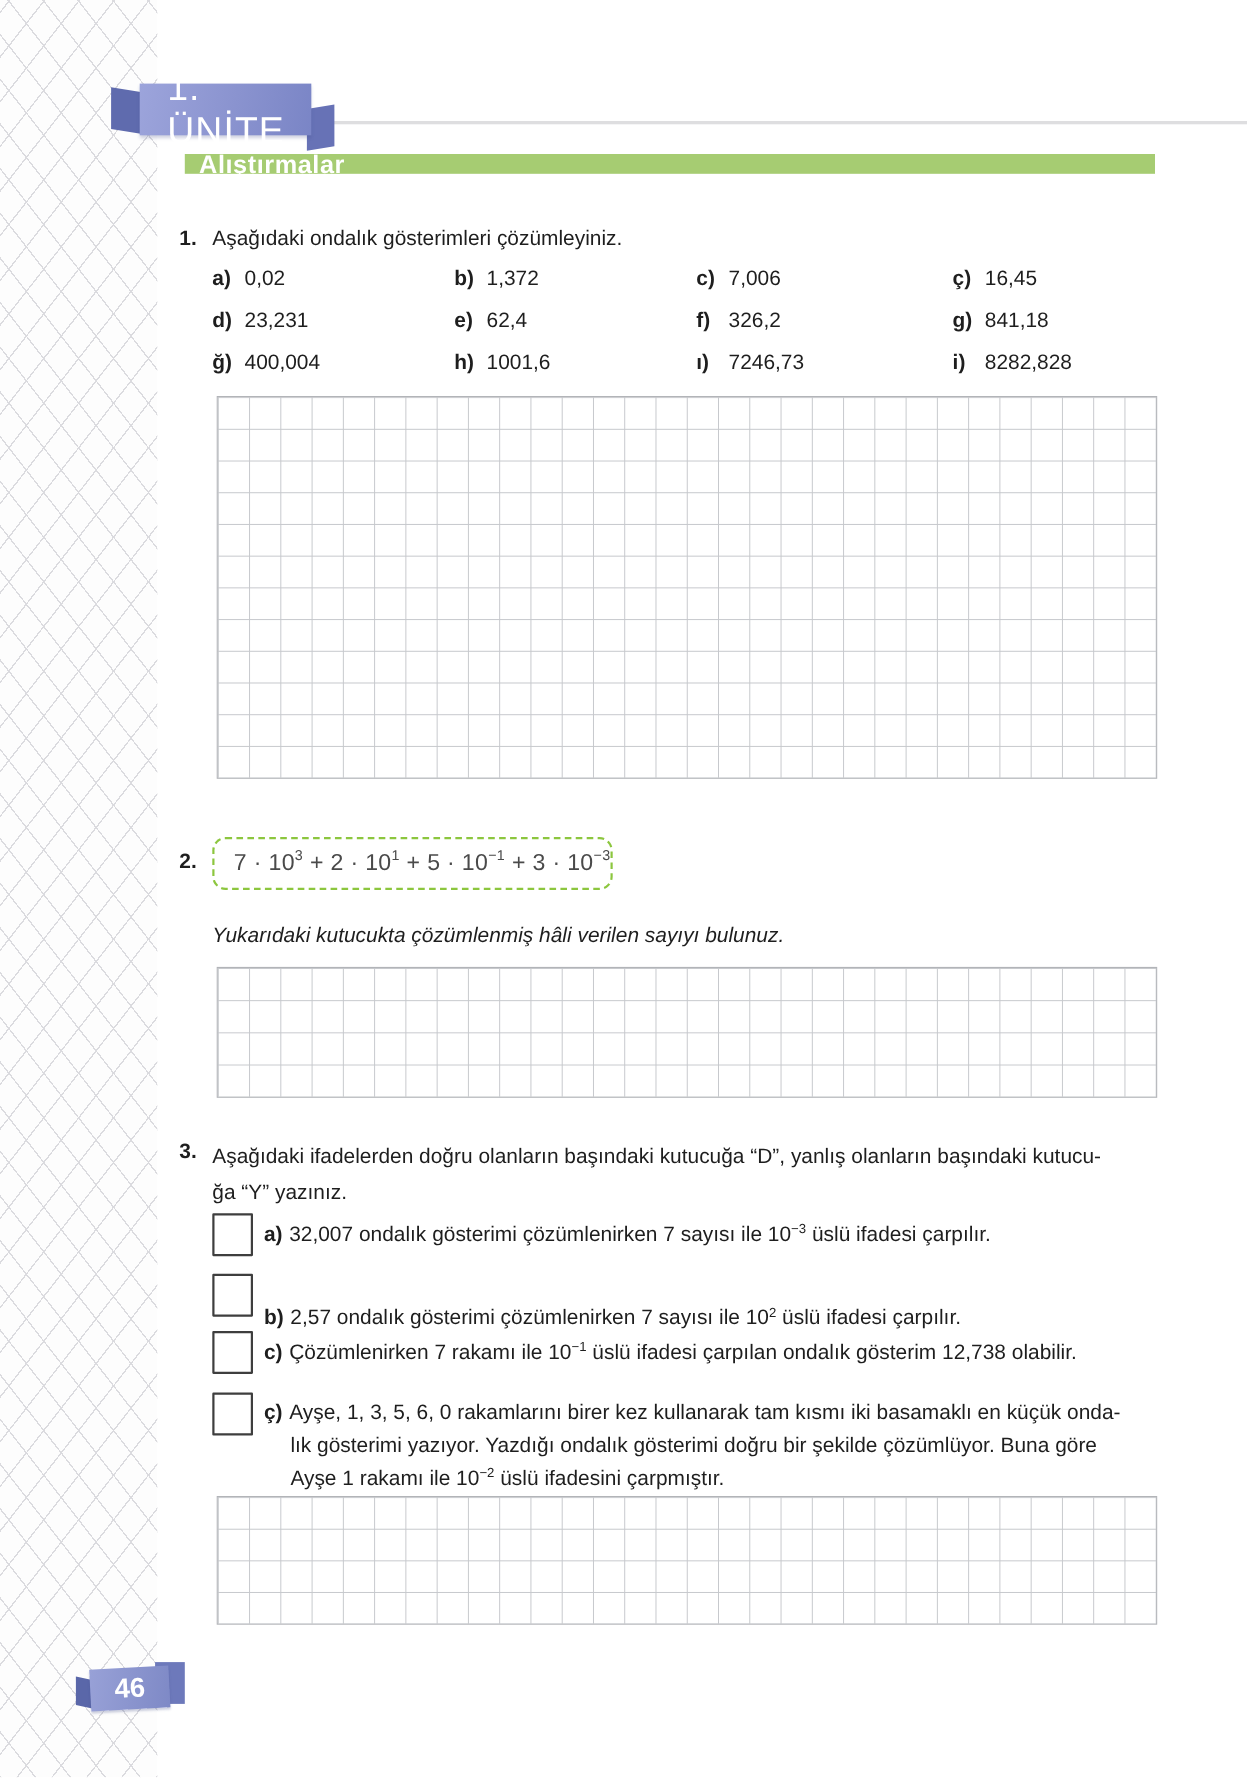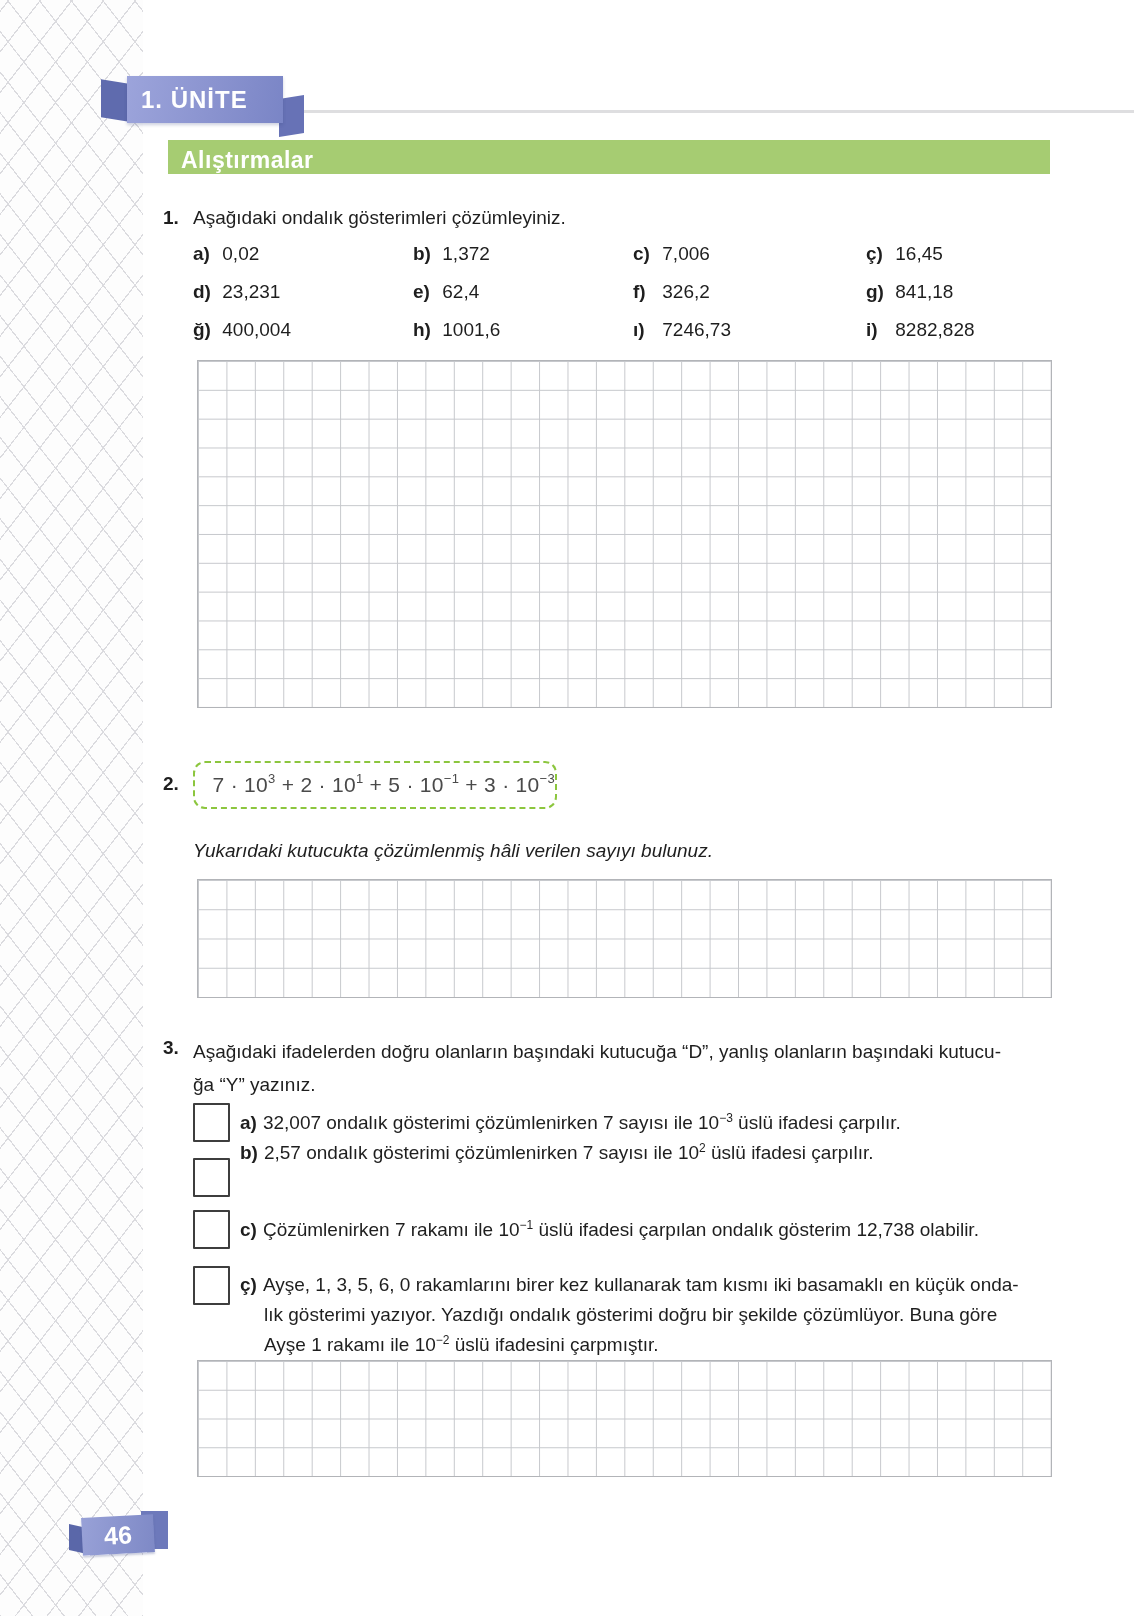--- a/index.html
+++ b/index.html
@@ -18,24 +18,24 @@
   
   .unit-ribbon{position:absolute;left:0;top:0;z-index:3;}
   .unit-fold-left{position:absolute;left:101px;top:82px;width:34px;height:38px;background:#5f6bae;transform:skewY(9deg);}
   .unit-fold-right{position:absolute;left:279px;top:97px;width:25px;height:38px;background:#6772b6;transform:skewY(-9deg);}
   .unit-body{
     position:absolute;left:127px;top:76px;width:156px;height:47px;
     background:linear-gradient(100deg,#9ca4db 0%,#8a93cf 55%,#7a85c6 100%);
     box-shadow:0 2px 3px rgba(60,70,130,.25);
     display:flex;align-items:center;
   }
-  .unit-body span{color:#ffffff;font-size:24px;font-weight:bold;letter-spacing:1px;padding-left:14px;}
+  .unit-body span{color:#ffffff;font-size:34px;font-weight:normal;letter-spacing:1px;padding-left:25px;}
   .header-rule{position:absolute;left:295px;top:110px;width:839px;height:3px;background:#dedee0;z-index:1;}
   
-  .banner{position:absolute;left:168px;top:140px;width:882px;height:34px;background:#a6cc72;z-index:1;display:flex;align-items:flex-end;}
+  .banner{position:absolute;left:168px;top:140px;width:882px;height:18px;background:#a6cc72;z-index:1;display:flex;align-items:center;}
   .banner span{color:#ffffff;font-size:23px;font-weight:bold;letter-spacing:.5px;padding-left:13px;}
   
   .t{position:absolute;margin:0;font-size:19px;line-height:1.35;color:#1e1e1e;}
   .qnum{font-weight:bold;}
   sup{font-size:12px;line-height:0;vertical-align:7px;}
   
   .q1-items{
     position:absolute;left:193px;top:243px;width:861px;z-index:1;
     display:grid;grid-template-columns:220px 220px 233px auto;grid-auto-rows:38px;
   }
@@ -124,21 +124,21 @@
 
   <div class="agrid g4" style="top:879px;height:117px;"></div>
 
   <p class="t qnum" style="left:163px;top:1035px;">3.</p>
   <p class="t nowrap" style="left:193px;top:1035px;line-height:33px;">Aşağıdaki ifadelerden doğru olanların başındaki kutucuğa “D”, yanlış olanların başındaki kutucu-<br>ğa “Y” yazınız.</p>
 
   <div class="check" style="top:1103px;"></div>
   <p class="t nowrap item" style="top:1108px;"><span class="lbl">a)</span><span>32,007 ondalık gösterimi çözümlenirken 7 sayısı ile 10<sup>−3</sup> üslü ifadesi çarpılır.</span></p>
 
   <div class="check" style="top:1158px;"></div>
-  <p class="t nowrap item" style="top:1138px;"><span class="lbl">b)</span><span>2,57 ondalık gösterimi çözümlenirken 7 sayısı ile 10<sup>2</sup> üslü ifadesi çarpılır.</span></p>
+  <p class="t nowrap item" style="top:1184px;"><span class="lbl">b)</span><span>2,57 ondalık gösterimi çözümlenirken 7 sayısı ile 10<sup>2</sup> üslü ifadesi çarpılır.</span></p>
 
   <div class="check" style="top:1210px;"></div>
   <p class="t nowrap item" style="top:1215px;"><span class="lbl">c)</span><span>Çözümlenirken 7 rakamı ile 10<sup>−1</sup> üslü ifadesi çarpılan ondalık gösterim 12,738 olabilir.</span></p>
 
   <div class="check" style="top:1266px;"></div>
   <p class="t nowrap item" style="top:1270px;"><span class="lbl">ç)</span><span>Ayşe, 1, 3, 5, 6, 0 rakamlarını birer kez kullanarak tam kısmı iki basamaklı en küçük onda-<br>lık gösterimi yazıyor. Yazdığı ondalık gösterimi doğru bir şekilde çözümlüyor. Buna göre<br>Ayşe 1 rakamı ile 10<sup>−2</sup> üslü ifadesini çarpmıştır.</span></p>
 
   <div class="agrid g4" style="top:1360px;height:115px;"></div>
 
   <div class="page-badge">

